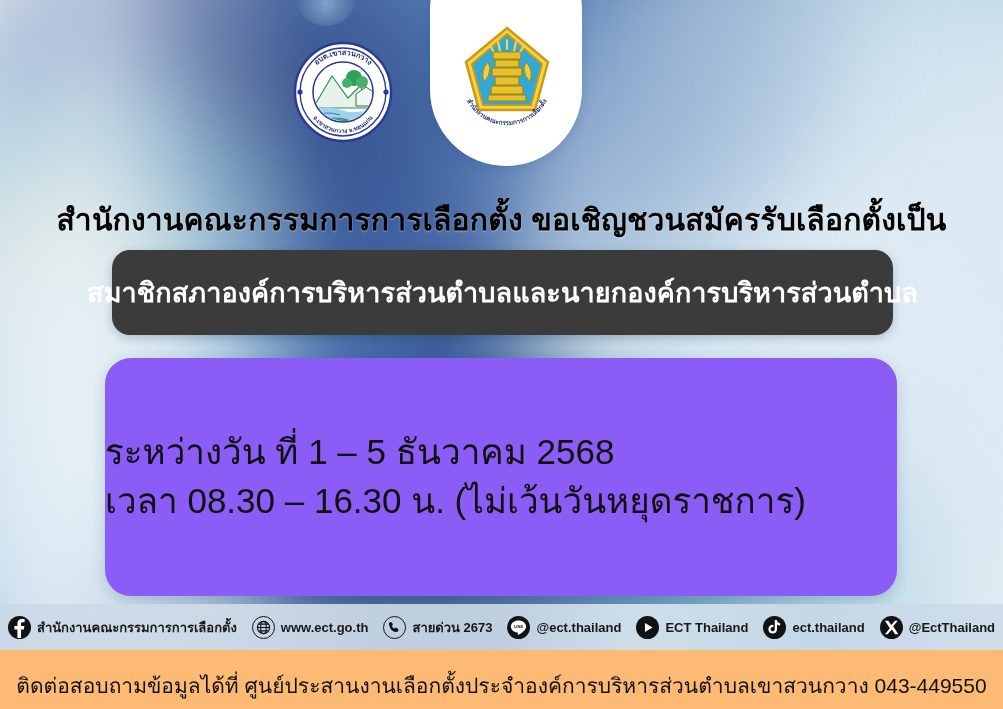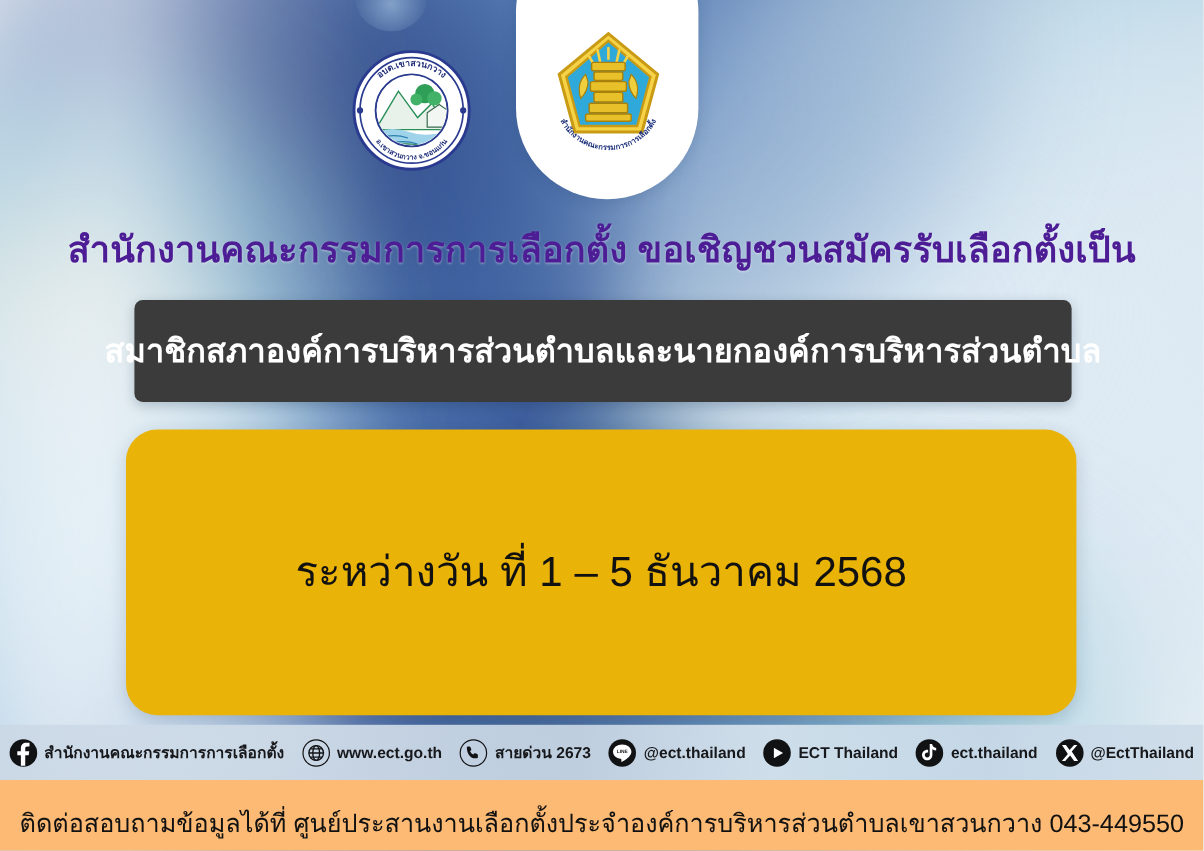--- a/index.html
+++ b/index.html
@@ -116,61 +116,61 @@
     left: 296px; top: -30px;
     width: 60px; height: 56px;
     border-radius: 50%;
     background: radial-gradient(circle at 50% 60%, rgba(180,210,235,.55), rgba(180,210,235,0) 70%);
   }
 
   
   .headline {
     position: absolute;
     left: 0; right: 0;
-    top: 184px;
+    top: 196px;
     text-align: center;
-    color: #4c1d95;
+    color: #000000;
     font-size: 30px;
     font-weight: bold;
     letter-spacing: .2px;
     text-shadow: 0 1px 2px rgba(255,255,255,.45);
     white-space: nowrap;
   }
 
   
   .banner {
     position: absolute;
     left: 112px; top: 250px;
     width: 781px; height: 85px;
     background: #3b3b3b;
-    border-radius: 7px;
+    border-radius: 18px;
     box-shadow: 0 3px 10px rgba(20,40,70,.22);
     display: flex;
     align-items: center;
     justify-content: center;
   }
   .banner-text {
     color: #ffffff;
     font-size: 27px;
     font-weight: bold;
     letter-spacing: .1px;
     white-space: nowrap;
   }
 
   
   .card {
     position: absolute;
     left: 105px; top: 358px;
     width: 792px; height: 238px;
-    background: #eab308;
+    background: #8b5cf6;
     border-radius: 26px;
     box-shadow: 0 4px 14px rgba(25,50,85,.18);
     display: flex;
     flex-direction: column;
-    align-items: center;
+    align-items: flex-start;
     justify-content: center;
     gap: 4px;
   }
   .card-line {
     color: #111111;
     font-size: 35px;
     font-weight: normal;
     line-height: 1.28;
     white-space: nowrap;
   }
@@ -340,20 +340,21 @@
   </div>
 
   <div class="headline">สำนักงานคณะกรรมการการเลือกตั้ง ขอเชิญชวนสมัครรับเลือกตั้งเป็น</div>
 
   <div class="banner">
     <span class="banner-text">สมาชิกสภาองค์การบริหารส่วนตำบลและนายกองค์การบริหารส่วนตำบล</span>
   </div>
 
   <div class="card">
     <div class="card-line">ระหว่างวัน ที่ 1 – 5 ธันวาคม 2568</div>
+    <div class="card-line">เวลา 08.30 – 16.30 น. (ไม่เว้นวันหยุดราชการ)</div>
   </div>
 
   <div class="social-bar">
 
     <div class="social-item">
       <span class="si">
         <svg viewBox="0 0 24 24" width="23" height="23">
           <path d="M13.6 23v-9h3l.5-3.6h-3.5V8.1c0-1 .3-1.7 1.8-1.7h1.9V3.2c-.3 0-1.5-.1-2.8-.1-2.8 0-4.7 1.7-4.7 4.8v2.5H6.7V14h3.1v9z" fill="#ffffff"></path>
         </svg>
       </span>

